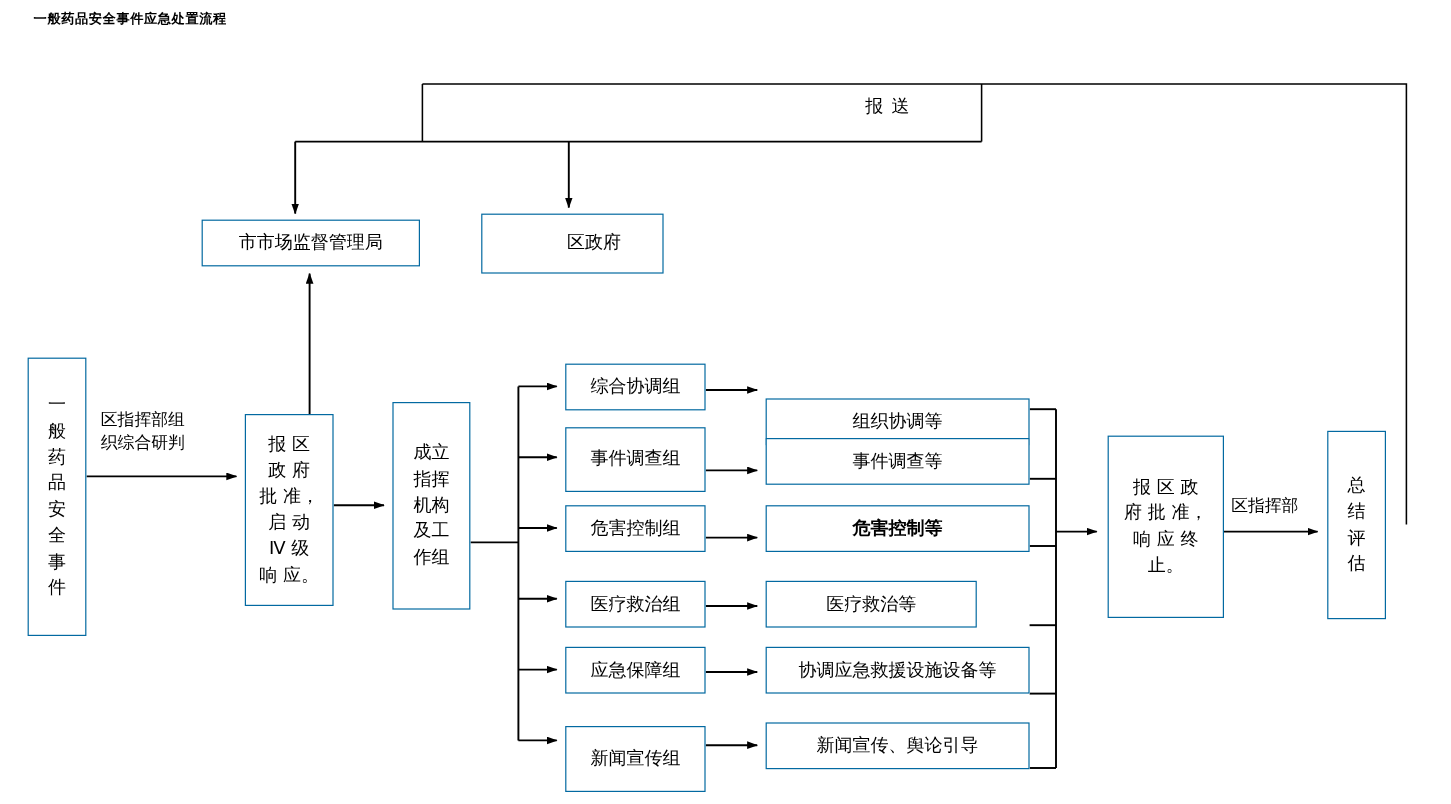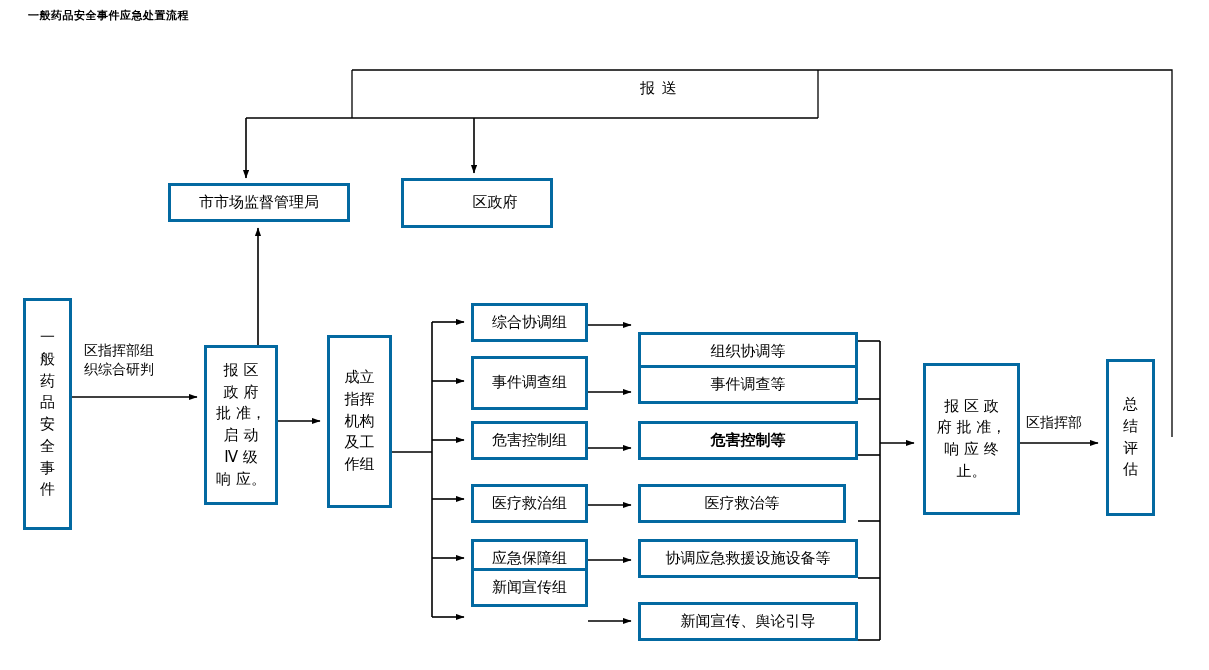--- a/index.html
+++ b/index.html
@@ -32,21 +32,21 @@
   svg.wires {
     position: absolute;
     left: 0;
     top: 0;
     width: 1209px;
     height: 670px;
     pointer-events: none;
   }
   .node {
     position: absolute;
-    border: 3px solid #0369a1;
+    border: 1px solid #0369a1;
     box-sizing: border-box;
     display: flex;
     align-items: center;
     justify-content: center;
     background: #ffffff;
     font-size: 15px;
     line-height: 1.45;
     text-align: center;
   }
   .node .txt {
@@ -58,21 +58,21 @@
   }
   .edge-label {
     position: absolute;
     font-size: 14px;
     line-height: 1.35;
     white-space: pre-line;
     text-align: left;
     background: transparent;
   }
   .edge-label.center {
-    text-align: left;
+    text-align: center;
   }
 </style>
 </head>
 <body>
 
 <div id="diagram-root">
 
   <div class="page-title">一般药品安全事件应急处置流程</div>
 
   <svg class="wires" viewBox="0 0 1209 670">
@@ -185,34 +185,34 @@
   </div>
   <div class="node" style="left:471px; top:421px; width:117px; height:39px;">
     <span class="txt">危害控制组</span>
   </div>
   <div class="node" style="left:471px; top:484px; width:117px; height:39px;">
     <span class="txt">医疗救治组</span>
   </div>
   <div class="node" style="left:471px; top:539px; width:117px; height:39px;">
     <span class="txt">应急保障组</span>
   </div>
-  <div class="node" style="left:471px; top:568px; width:117px; height:39px;">
+  <div class="node" style="left:471px; top:605px; width:117px; height:55px;">
     <span class="txt">新闻宣传组</span>
   </div>
 
   <div class="node" style="left:638px; top:303px; width:220px; height:39px;margin-top:29px;">
     <span class="txt">组织协调等</span>
   </div>
   <div class="node" style="left:638px; top:365px; width:220px; height:39px;">
     <span class="txt">事件调查等</span>
   </div>
   <div class="node" style="left:638px; top:421px; width:220px; height:39px;font-weight:bold;">
     <span class="txt">危害控制等</span>
   </div>
-  <div class="node" style="left:638px; top:484px; width:208px; height:39px;">
+  <div class="node" style="left:638px; top:484px; width:176px; height:39px;">
     <span class="txt">医疗救治等</span>
   </div>
   <div class="node" style="left:638px; top:539px; width:220px; height:39px;">
     <span class="txt">协调应急救援设施设备等</span>
   </div>
   <div class="node" style="left:638px; top:602px; width:220px; height:39px;">
     <span class="txt">新闻宣传、舆论引导</span>
   </div>
 
   <div class="edge-label center" style="left:640px; top:78px; width:200px; font-size:15px; letter-spacing:1px;">报    送</div>

